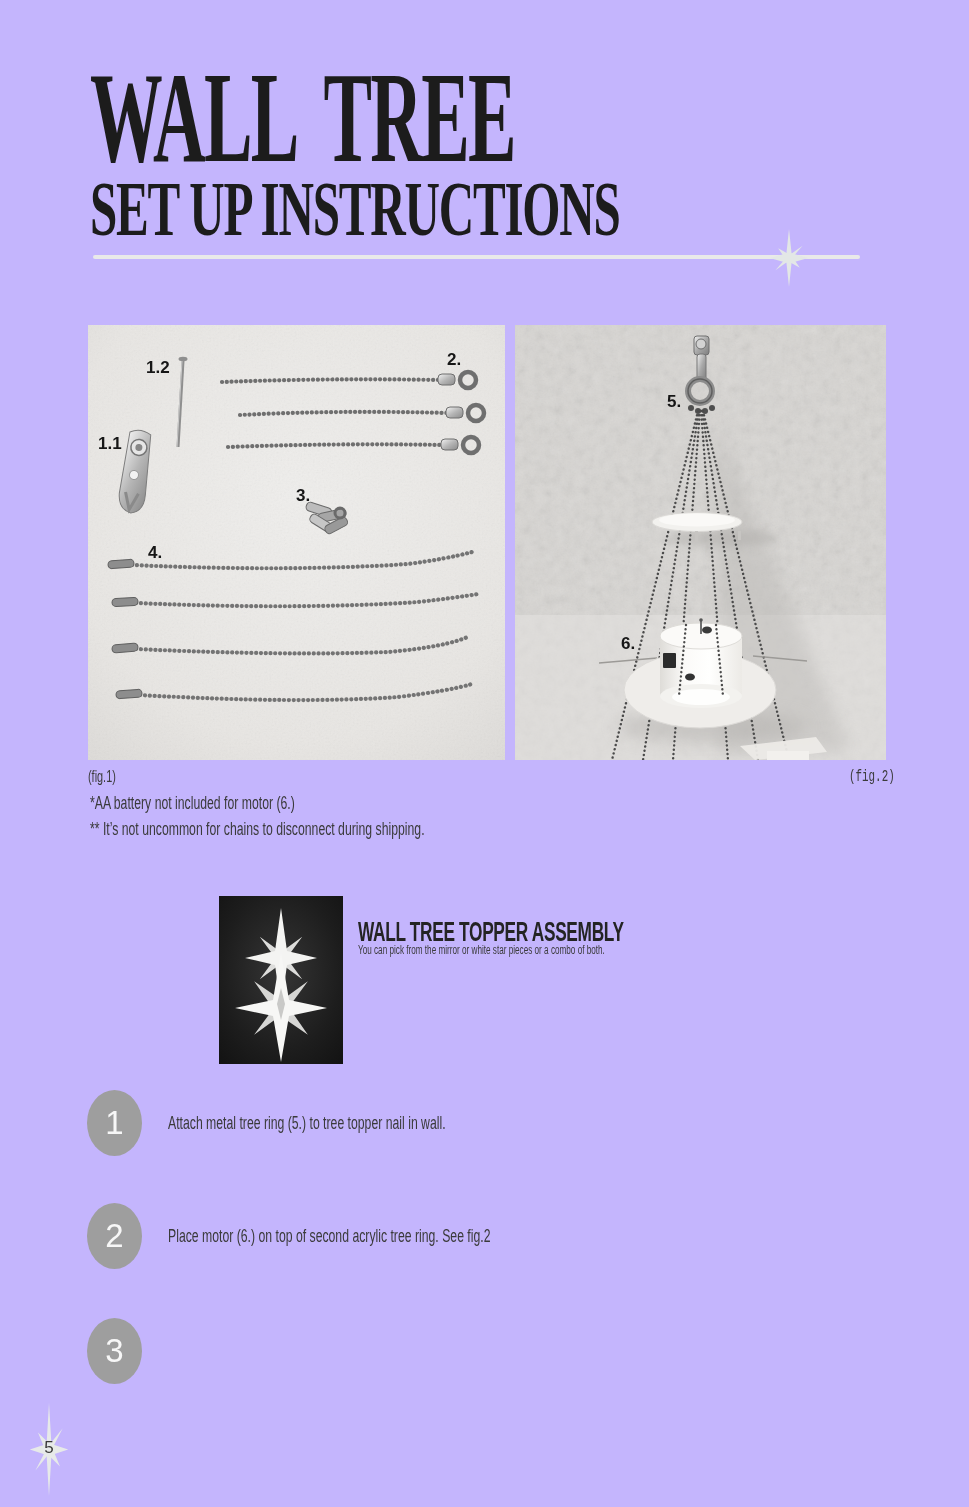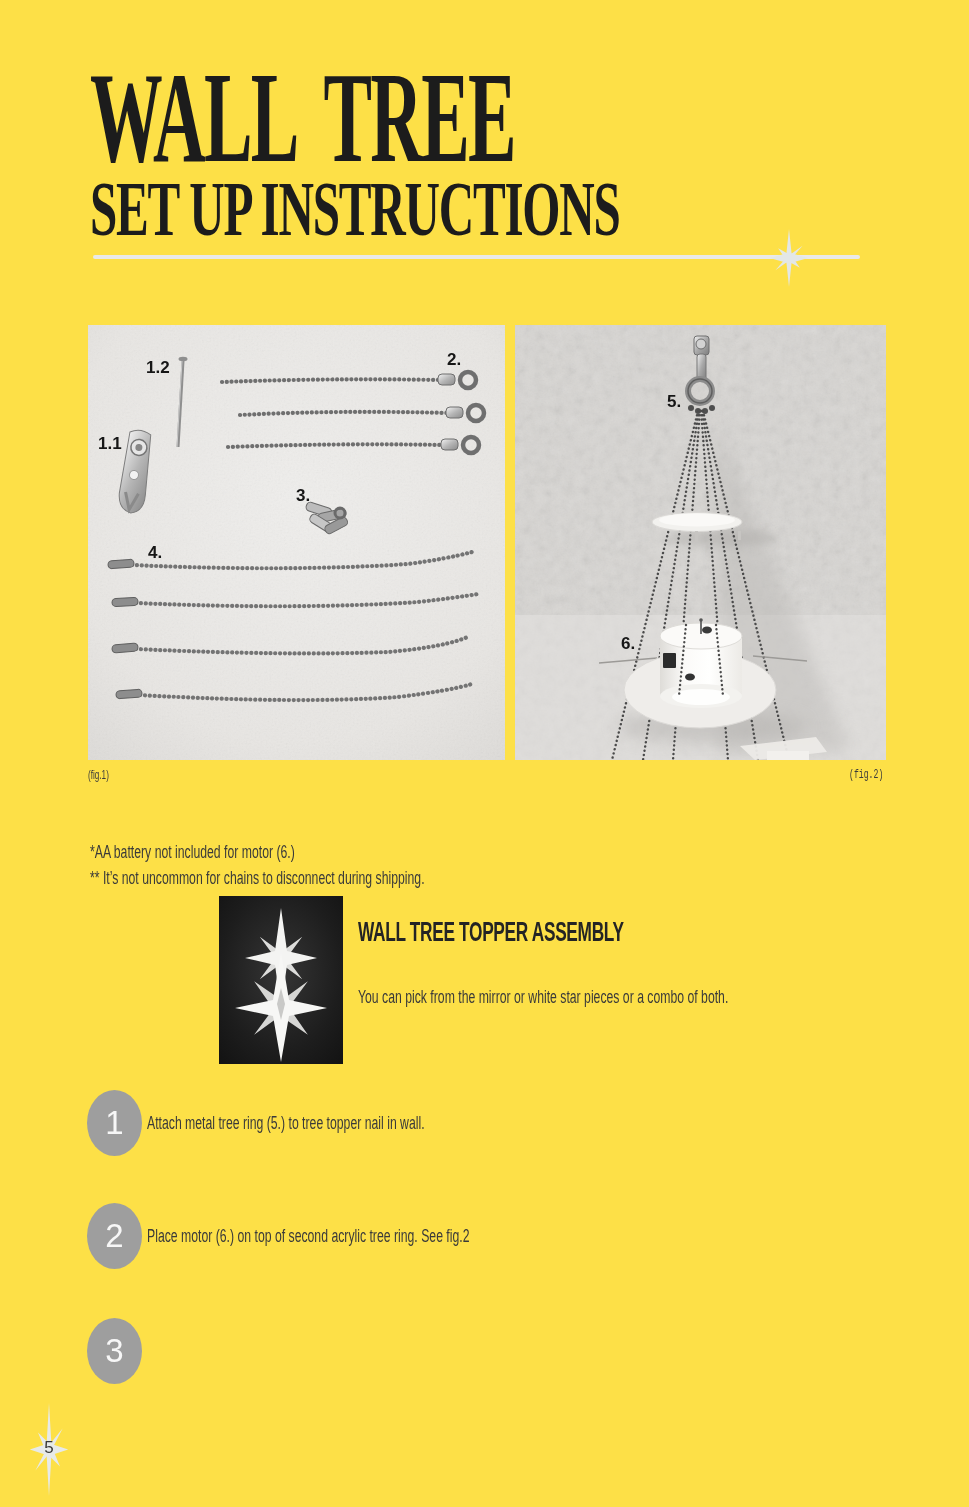--- a/index.html
+++ b/index.html
@@ -1,16 +1,16 @@
 <!DOCTYPE html>
 <html><head>
 <meta charset="utf-8">
 <style>
   html,body{margin:0;padding:0;background:#ffffff;}
-  .page{position:relative;width:969px;height:1507px;background:#fde047;overflow:hidden;
+  .page{position:relative;width:969px;height:1507px;background:#c4b5fd;overflow:hidden;
         font-family:"Liberation Sans",sans-serif;color:#3b3b3b;}
 
   
   .title{position:absolute;left:90px;top:52px;font-family:"Liberation Serif",serif;
          font-weight:bold;font-size:130px;line-height:1;color:#1c1c1c;white-space:nowrap;
          transform:scaleX(0.56);transform-origin:left top;letter-spacing:-3px;word-spacing:26px;}
   .subtitle{position:absolute;left:90px;top:170px;font-family:"Liberation Serif",serif;
          font-weight:bold;font-size:78px;line-height:1;color:#1c1c1c;white-space:nowrap;
          transform:scaleX(0.63);transform-origin:left top;letter-spacing:-2px;}
   .divider{position:absolute;left:93px;top:255px;width:767px;height:4px;background:#e9e9e9;border-radius:2px;}
@@ -18,39 +18,39 @@
 
   
   .cond{display:inline-block;transform:scaleX(0.68);transform-origin:left center;white-space:nowrap;}
 
   
   .photo{position:absolute;top:325px;}
   .photo.f1{left:88px;width:417px;height:435px;}
   .photo.f2{left:515px;width:371px;height:435px;}
   .flabel{font-family:"Liberation Sans",sans-serif;font-weight:bold;font-size:17px;fill:#161616;}
 
-  .caption{position:absolute;top:768px;font-size:12px;color:#3b3b3b;}
+  .caption{position:absolute;top:768px;font-size:16px;color:#3b3b3b;}
   .cap1{left:88px;} .cap2{left:849px;font-family:Liberation Mono, monospace;}
 
   
-  .notes{position:absolute;left:90px;top:840px;font-size:18px;line-height:25.5px;color:#3a3a3a;}
+  .notes{position:absolute;left:90px;top:791px;font-size:18px;line-height:25.5px;color:#3a3a3a;}
 
   
   .topper-img{position:absolute;left:210px;top:896px;width:142px;height:168px;}
   .topper-heading{position:absolute;left:358px;top:917px;font-size:27px;font-weight:bold;color:#242424;
         white-space:nowrap;transform:scaleX(0.64);transform-origin:left top;letter-spacing:-0.5px;}
-  .topper-body{position:absolute;left:358px;top:985px;font-size:18px;line-height:24px;color:#3a3a3a;}
+  .topper-body{position:absolute;left:358px;top:938px;font-size:12px;line-height:24px;color:#3a3a3a;}
 
   
   .step{position:absolute;left:87px;display:flex;align-items:center;}
   .step1{top:1090px;} .step2{top:1203px;} .step3{top:1318px;}
   .step-circle{width:55px;height:66px;border-radius:50%;background:#9e9e9e;flex:0 0 auto;
         display:flex;align-items:center;justify-content:center;color:#f7f7f7;
         font-size:33px;font-weight:400;}
-  .step-text{margin-left:5px;font-size:18px;color:#3a3a3a;width:760px;}
+  .step-text{margin-left:26px;font-size:18px;color:#3a3a3a;width:760px;}
 
   
   .page-star{position:absolute;left:19px;top:1403px;width:60px;height:93px;}
   .page-num{position:absolute;left:19px;top:1438px;width:60px;text-align:center;
         font-size:17px;color:#3a3a3a;}
 </style>
 </head>
 <body>
 
 <div class="page">

